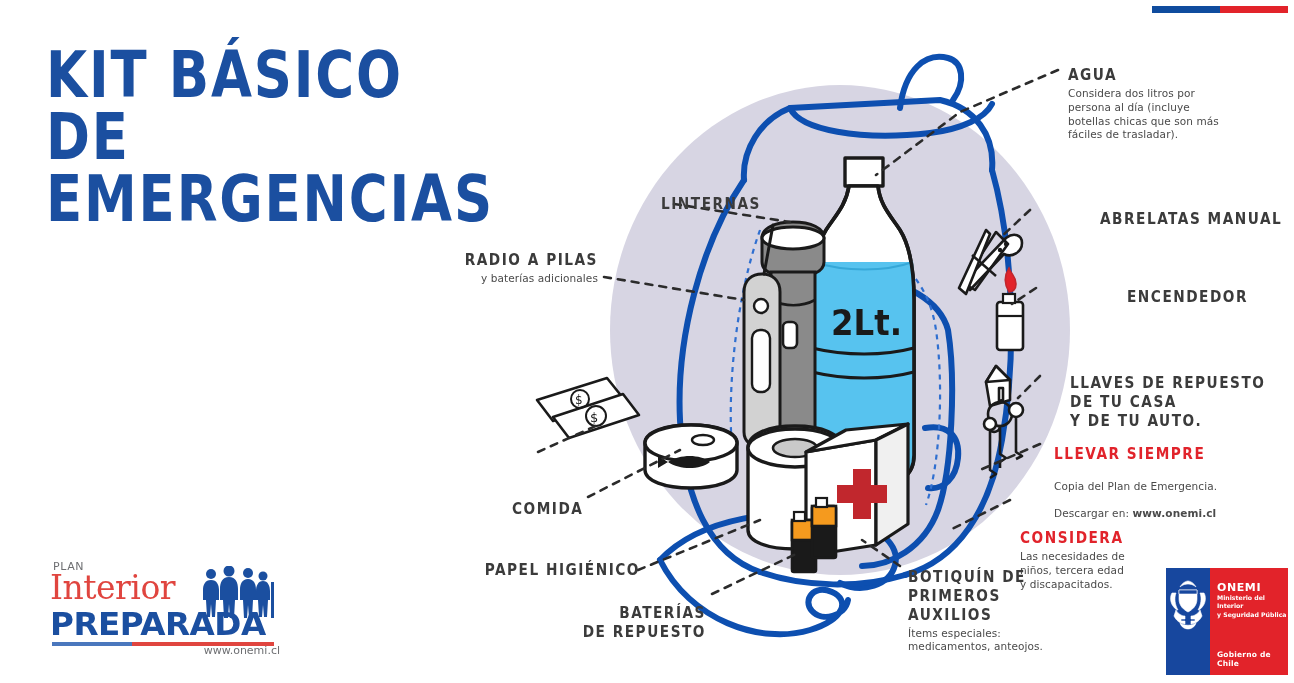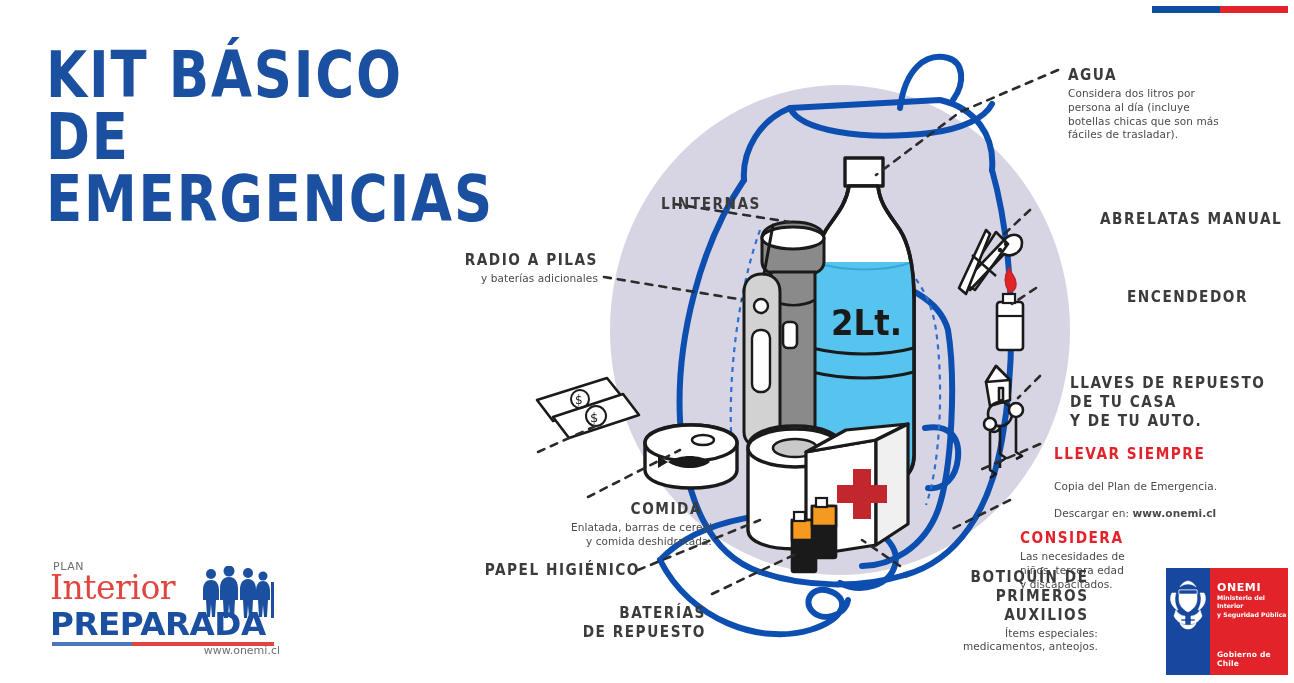--- a/index.html
+++ b/index.html
@@ -50,21 +50,21 @@
     font-size:10.5px;
     line-height:1.32;
     color:#4a4a4a;
     white-space:pre-line;
     margin-top:2px;
     letter-spacing:0.1px;
   }
   .lbl.red .hd{color:#e1232b;}
   .lbl.red .bd{color:#4a4a4a;}
   .lbl.right{text-align:left;margin-top:8px;}
-  .lbl.lefty{text-align:right;}
+  .lbl.lefty{text-align:left;}
   .lbl .bd b{font-weight:bold;}
 
   
   .planlogo{position:absolute;left:50px;top:560px;width:230px;height:95px;}
   .planlogo .plan{
     position:absolute;left:3px;top:0px;
     font-family:"DejaVu Sans","Liberation Sans",sans-serif;
     font-size:11px;letter-spacing:0.6px;color:#6d6e71;font-weight:normal;
   }
   .planlogo .familia{
@@ -329,22 +329,20 @@
   </div>
 
   <div class="lbl lefty" style="left:418px;top:251px;width:180px;text-align:right;">
     <div class="hd" style="transform-origin:right top;">RADIO A PILAS</div>
     <div class="bd">y baterías adicionales</div>
   </div>
 
 
   <div class="lbl lefty" style="left:512px;top:500px;width:200px;">
     <div class="hd">COMIDA</div>
-    <div class="bd">Enlatada, barras de cereal
-y comida deshidratada.</div>
   </div>
 
   <div class="lbl lefty" style="left:470px;top:561px;width:170px;text-align:right;">
     <div class="hd" style="transform-origin:right top;">PAPEL HIGIÉNICO</div>
   </div>
 
   <div class="lbl lefty" style="left:556px;top:604px;width:150px;text-align:right;">
     <div class="hd" style="transform-origin:right top;">BATERÍAS
 DE REPUESTO</div>
   </div>

